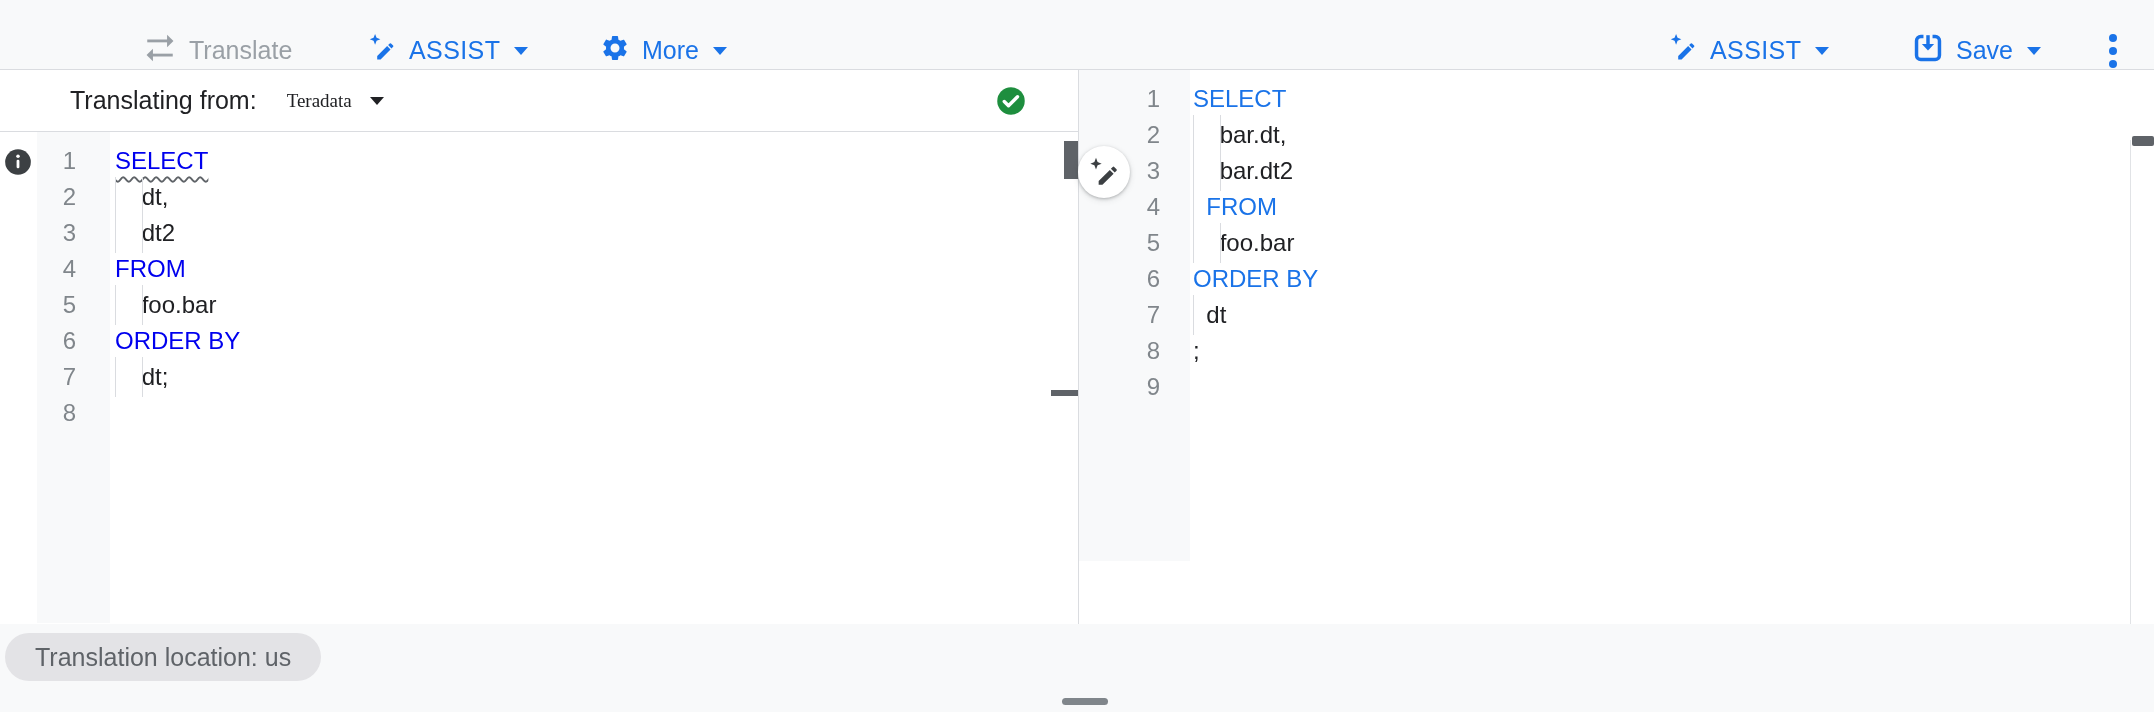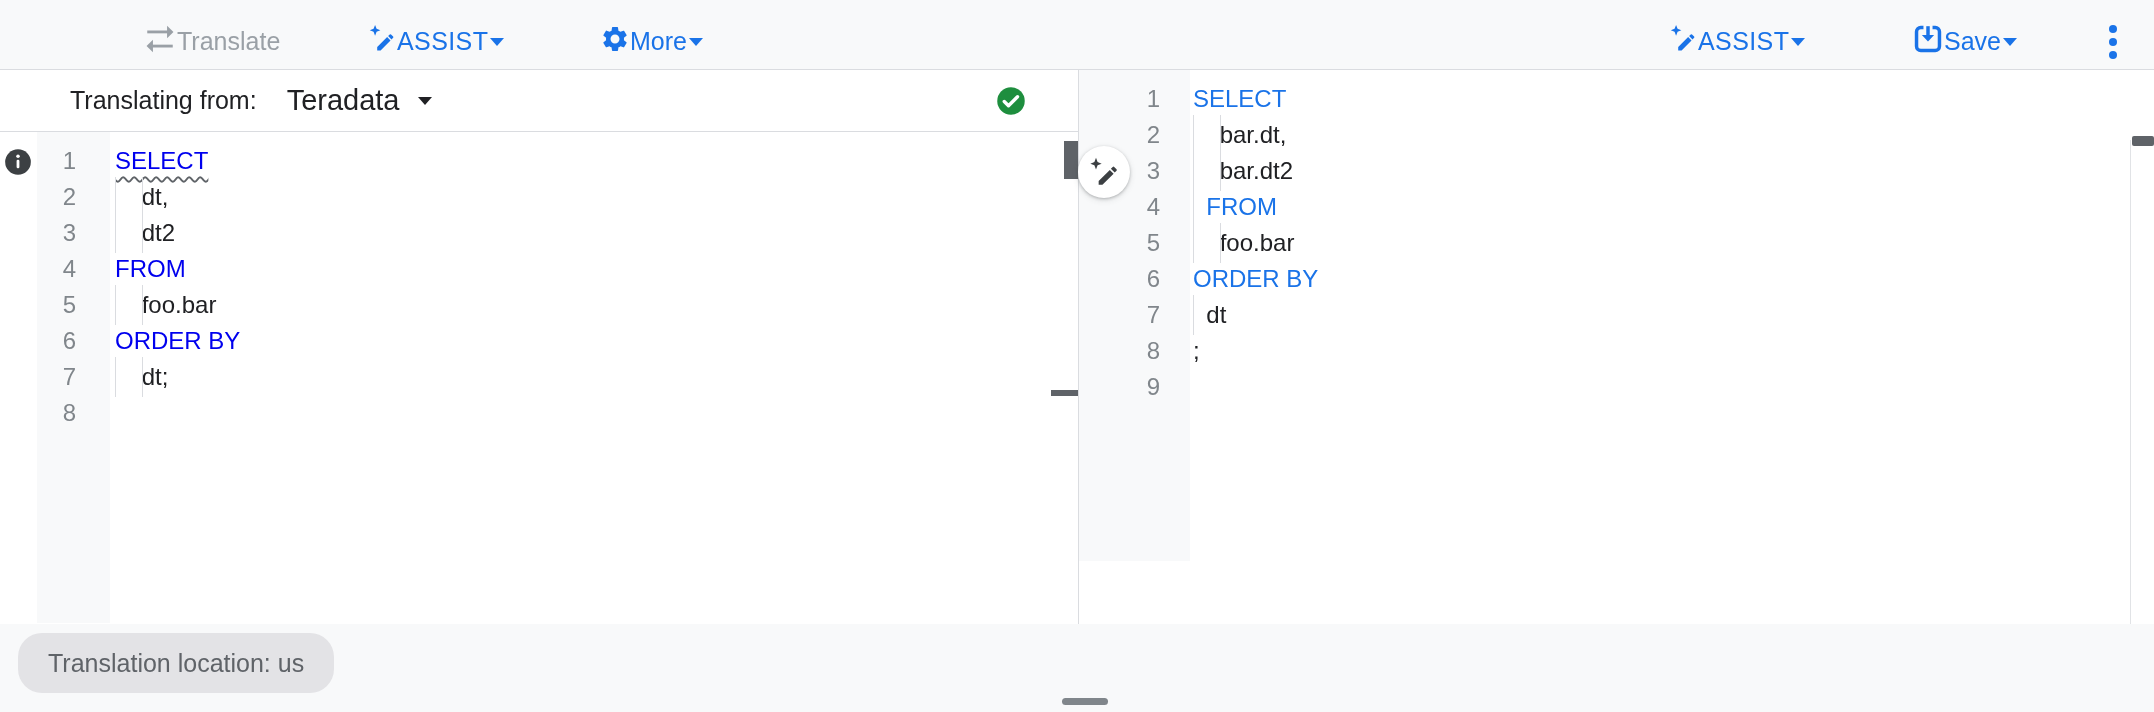--- a/index.html
+++ b/index.html
@@ -12,22 +12,22 @@
     color:#202124;
     overflow:hidden;
   }
 
   
   .toolbar {
     position:absolute; left:0; top:0; width:2154px; height:70px;
     background:#f8f9fa; border-bottom:1px solid #dadce0;
   }
   .tb-item {
-    position:absolute; top:7px; height:69px;
-    display:flex; align-items:center; 
+    position:absolute; top:16px; height:69px;
+    display:flex; align-items:center; gap:12px;
     font-size:25px; color:#1a73e8; font-weight:500;
     cursor:pointer; background:none; border:none;
     font-family:"Liberation Sans", sans-serif;
   }
   .tb-item.disabled { color:#9aa0a6; cursor:default; }
   .tb-translate { left:143px; }
   .tb-assist-left { left:367px; letter-spacing:0.4px; }
   .tb-more { left:600px; }
   .tb-assist-right { left:1668px; letter-spacing:0.4px; }
   .tb-save { left:1912px; }
@@ -52,22 +52,22 @@
     position:absolute; left:1078px; top:70px; width:1px; height:554px;
     background:#dadce0; z-index:5;
   }
   .pane-header {
     height:62px; display:flex; align-items:center;
     border-bottom:1px solid #dadce0; background:#fff;
     padding-left:70px; font-size:25px; color:#202124;
   }
   .dialect-select {
     display:flex; align-items:center; gap:16px; margin-left:30px;
-    background:none; border:none; font-size:29px; color:#202124; cursor:pointer;
-    font-family:Liberation Sans, sans-serif;
+    background:none; border:none; font-size:19px; color:#202124; cursor:pointer;
+    font-family:Liberation Serif, serif;
   }
   .header-status { margin-left:auto; margin-right:52px; width:30px; height:30px; }
 
   .pane-body { position:relative; height:491px; }
   .gutter-strip {
     position:absolute; top:0; bottom:0; background:#f8f9fa;
   }
   .pane-left  .gutter-strip { left:37px; width:73px; }
   .pane-right .gutter-strip { left:0; width:112px; }
 
@@ -115,21 +115,21 @@
   
   .magic-btn {
     position:absolute; left:1078px; top:146px; width:52px; height:52px;
     border-radius:50%; background:#fff; border:none; cursor:pointer;
     box-shadow:0 1px 3px rgba(60,64,67,.3), 0 2px 6px rgba(60,64,67,.15);
     display:flex; align-items:center; justify-content:center; z-index:10;
   }
 
   
   .location-chip {
-    position:absolute; left:18px; top:633px; height:60px;
+    position:absolute; left:5px; top:633px; height:48px;
     border-radius:24px; background:#e3e3e6;
     display:flex; align-items:center; padding:0 30px;
     font-size:25px; color:#5f6368;
   }
   .drag-handle {
     position:absolute; left:1062px; top:698px; width:46px; height:7px;
     border-radius:4px; background:#80868b; cursor:ns-resize;
   }
 </style>
 </head>

